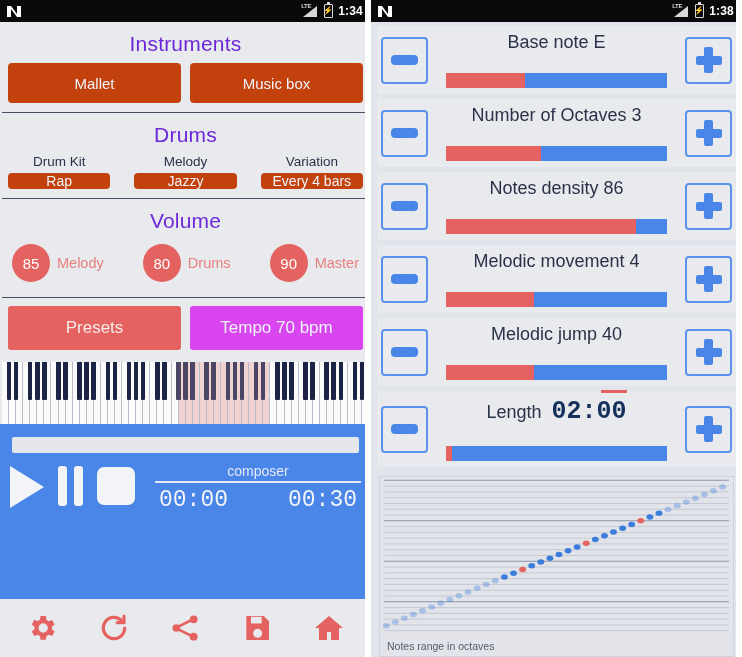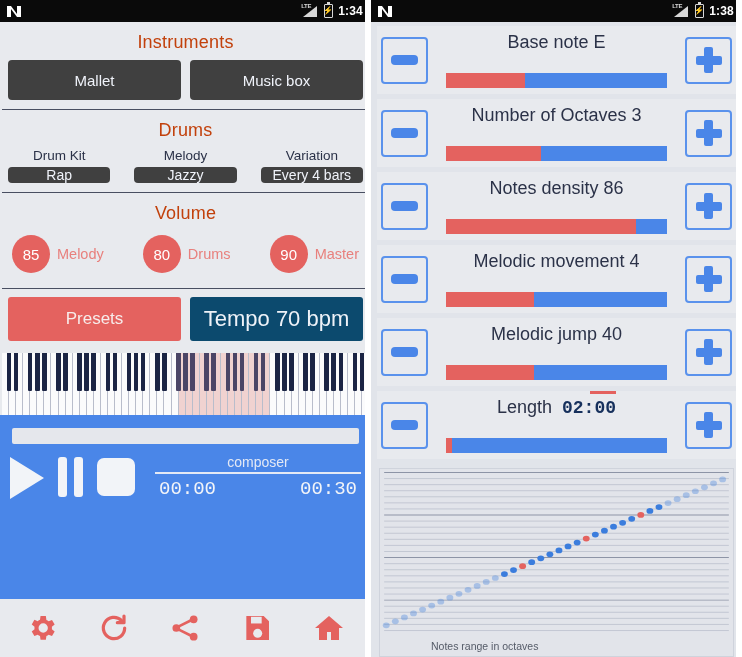--- a/index.html
+++ b/index.html
@@ -28,28 +28,28 @@
   .sb-lte .lte-txt { position:absolute; top:-1px; left:0px; font-size:6px; font-weight:bold; color:#d8d8d8; letter-spacing:-0.3px;}
   .sb-batt { width:9px; height:14px; border:1.5px solid #d8d8d8; border-radius:1px; position:relative; }
   .sb-batt::before { content:""; position:absolute; top:-3px; left:2px; width:3px; height:2px; background:#d8d8d8; }
   .sb-batt .bolt { position:absolute; inset:1px; display:flex; align-items:center; justify-content:center; font-size:8px; color:#d8d8d8; line-height:1;}
   .sb-time { font-size: 12px; color:#ffffff; letter-spacing:0.2px; }
 
   
   .panel-body { height: 635px; display:flex; flex-direction:column; background:#e8eaee; }
   .section { background:#e8eaee; padding: 6px 8px 9px 8px; }
   .sec-title {
-    text-align:center; color:#c2410c; font-size:18px;
+    text-align:center; color:#6d28d9; font-size:21px;
     letter-spacing:0.2px; padding: 4px 0 7px 0; font-weight:400;
   }
   .divider { height:1px; background:#2b3248; opacity:0.85; margin: 0 2px; }
 
   .btn-row { display:flex; gap:9px; }
   .btn-blue {
-    flex:1; background:#404040; color:#f0f3fa; border:none; border-radius:4px;
+    flex:1; background:#c2410c; color:#f0f3fa; border:none; border-radius:4px;
     height: 40px; font-size:15px; font-family:"Liberation Sans", sans-serif;
     display:flex; align-items:center; justify-content:center; cursor:pointer;
   }
   .drum-cols { display:flex; gap:24px; }
   .drum-col { flex:1; display:flex; flex-direction:column; align-items:center; }
   .drum-label { color:#2b3248; font-size:13.5px; margin-bottom:4px; }
   .drum-col .btn-blue { width:100%; height:36px; font-size:14px; }
 
   
   .vol-row { display:flex; align-items:center; justify-content:space-between; padding: 4px 4px 6px 4px; }
@@ -61,22 +61,22 @@
   .vol-name { color:#e8807d; font-size:14.5px; }
 
   
   .presets-row { display:flex; gap:9px; padding: 8px 8px 8px 8px; background:#e8eaee; }
   .btn-red {
     flex:1; background:#e4625f; color:#f7eceb; border:none; border-radius:3px; height:44px;
     font-size:17px; display:flex; align-items:center; justify-content:center; cursor:pointer;
     font-family:"Liberation Sans", sans-serif;
   }
   .btn-navy {
-    flex:1; background:#0c4a6e; color:#eef2f8; border:none; border-radius:3px; height:44px;
-    font-size:22px; display:flex; align-items:center; justify-content:center; cursor:pointer;
+    flex:1; background:#d946ef; color:#eef2f8; border:none; border-radius:3px; height:44px;
+    font-size:17px; display:flex; align-items:center; justify-content:center; cursor:pointer;
     font-family:"Liberation Sans", sans-serif;
   }
 
   
   .piano-wrap { padding: 4px 2px 0 2px; }
   .piano { position:relative; height:62px; width:100%; background:#1b2444; display:flex; overflow:hidden; }
   .wkey { flex:1 0 auto; background:#fbfbfc; border-right:1px solid #b9bdcb; height:100%; }
   .wkey.hl { background:#f0d2d0; }
   .bkeys { position:absolute; top:0; left:0; width:100%; height:62%; pointer-events:none; }
   .bkey { position:absolute; top:0; width:1.25%; height:100%; background:#1b2444; border-radius:0 0 1px 1px; }
@@ -87,21 +87,21 @@
   .seekbar { height:16px; background:#e5e7ec; border-radius:2px; margin: 5px 2px 10px 2px; }
   .t-controls { display:flex; align-items:flex-start; gap:14px; }
   .t-play { width:0; height:0; border-left:34px solid #f2f4f8; border-top:21px solid transparent; border-bottom:21px solid transparent; cursor:pointer; margin-top:3px;}
   .t-pause { display:flex; gap:7px; cursor:pointer; margin-top:3px;}
   .t-pause i { display:block; width:9px; height:40px; background:#f2f4f8; border-radius:3px; }
   .t-stop { width:38px; height:38px; background:#f2f4f8; border-radius:7px; cursor:pointer; margin-top:4px;}
   .t-times { flex:1; display:flex; flex-direction:column; align-items:center; padding-left:6px; }
   .t-label { color:#e4e9f5; font-size:14px; margin-bottom:2px; }
   .t-line { width:100%; height:2px; background:#e4e9f5; margin-bottom:4px; }
   .t-nums { width:100%; display:flex; justify-content:space-between; color:#f2f4f8;
-    font-family:"Liberation Mono", monospace; font-size:19px; padding: 0 4px; }
+    font-family:"Liberation Mono", monospace; font-size:23px; padding: 0 4px; }
 
   
   .toolbar { height:60px; background:#e8eaee; display:flex; align-items:center; justify-content:space-around;
     border-top:2px solid #4a86e8; padding: 0 6px; }
   .tb-btn { width:44px; height:44px; display:flex; align-items:center; justify-content:center; cursor:pointer; }
   .tb-btn svg { display:block; }
 
   
   .rpanel-body { height:635px; display:flex; flex-direction:column; background:#e1e4ea; }
   .param-list { padding: 4px 6px 0 6px; }
@@ -110,31 +110,31 @@
   .sq-btn { width:47px; height:47px; border:2px solid #5a92ec; background:#e8eaee;
     border-radius:4px; display:flex; align-items:center; justify-content:center; cursor:pointer; flex:0 0 auto; }
   .minus-bar { width:27px; height:10px; background:#4a86e8; border-radius:4px; }
   .plus-ico { position:relative; width:26px; height:26px; }
   .plus-ico::before, .plus-ico::after { content:""; position:absolute; background:#4a86e8; border-radius:2px; }
   .plus-ico::before { left:8.5px; top:0; width:9px; height:26px; }
   .plus-ico::after { top:8.5px; left:0; height:9px; width:26px; }
   .param-mid { flex:1; display:flex; flex-direction:column; align-items:center; gap:20px; min-width:0; }
   .param-label { color:#2b3248; font-size:18px; white-space:nowrap; }
   .param-label.len { display:flex; align-items:baseline; gap:10px; }
-  .len-time { font-family:"Liberation Mono", monospace; font-weight:bold; font-size:18px; color:#16305c; position:relative;text-align:center; }
+  .len-time { font-family:"Liberation Mono", monospace; font-weight:bold; font-size:25px; color:#16305c; position:relative;text-align:center; }
   .len-time .sec-mark { position:absolute; right:0; top:-7px; width:26px; height:3px; background:#e4625f; }
   .bar { width:92%; height:15px; background:#4a86e8; position:relative; overflow:hidden; }
   .bar i { position:absolute; left:0; top:0; height:100%; background:#e4625f; }
 
   
   .chart-box { margin: 4px 8px 0 8px; background:#e2e4ea; border:1px solid #cfd3dc;
     position:relative; flex:1 1 auto; min-height:0; }
   .chart-plot { position:absolute; left:0; right:0; top:0; bottom:22px; overflow:hidden; }
   .chart-plot svg { display:block; width:100%; height:100%; }
-  .chart-caption { position:absolute; left:7px; bottom:4px; color:#555b68; font-size:10.5px;margin-left:44px; }
+  .chart-caption { position:absolute; left:7px; bottom:4px; color:#555b68; font-size:10.5px; }
 
   
   .actions { display:flex; gap:8px; padding: 8px 6px 10px 6px; border-top:2px solid #16305c; background:#e8eaee; }
   .act-btn { flex:1; height:54px; border:none; border-radius:3px; color:#f4f6fb; font-size:17px;
     display:flex; align-items:center; justify-content:center; cursor:pointer; font-family:"Liberation Sans", sans-serif;}
   .act-blue { background:#4a86e8; }
   .act-red { background:#e4625f; }
 </style>
 </head>
 <body>

